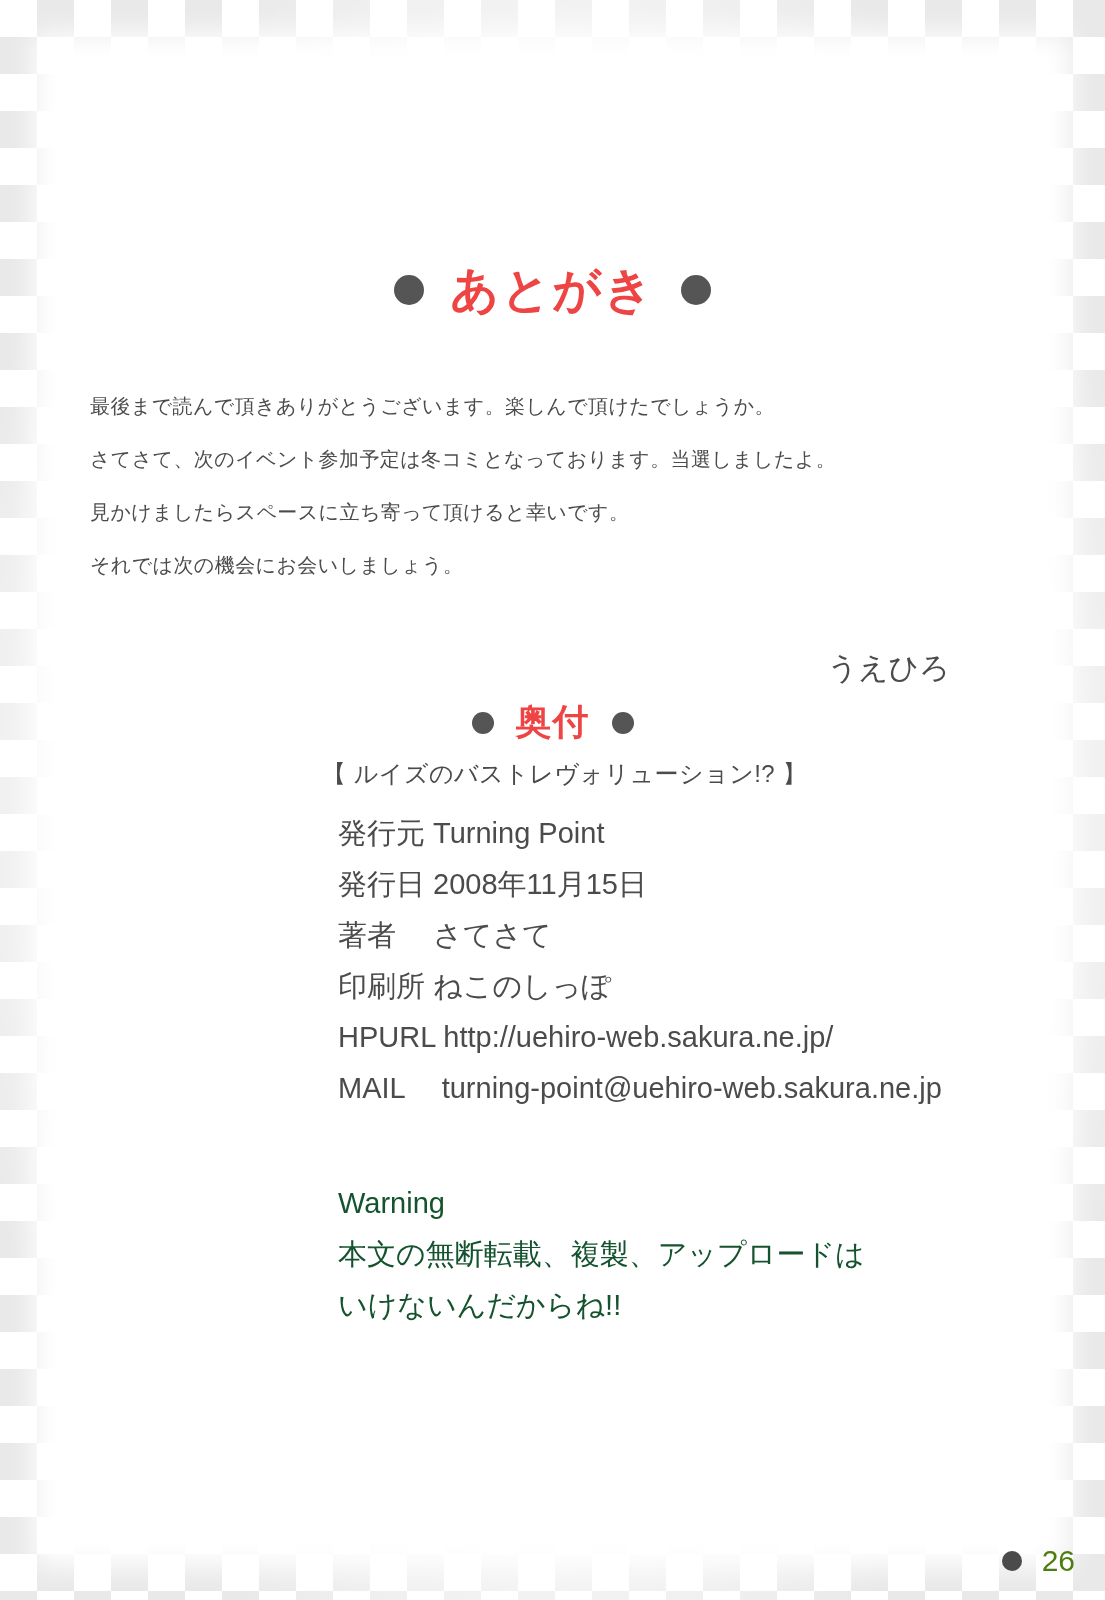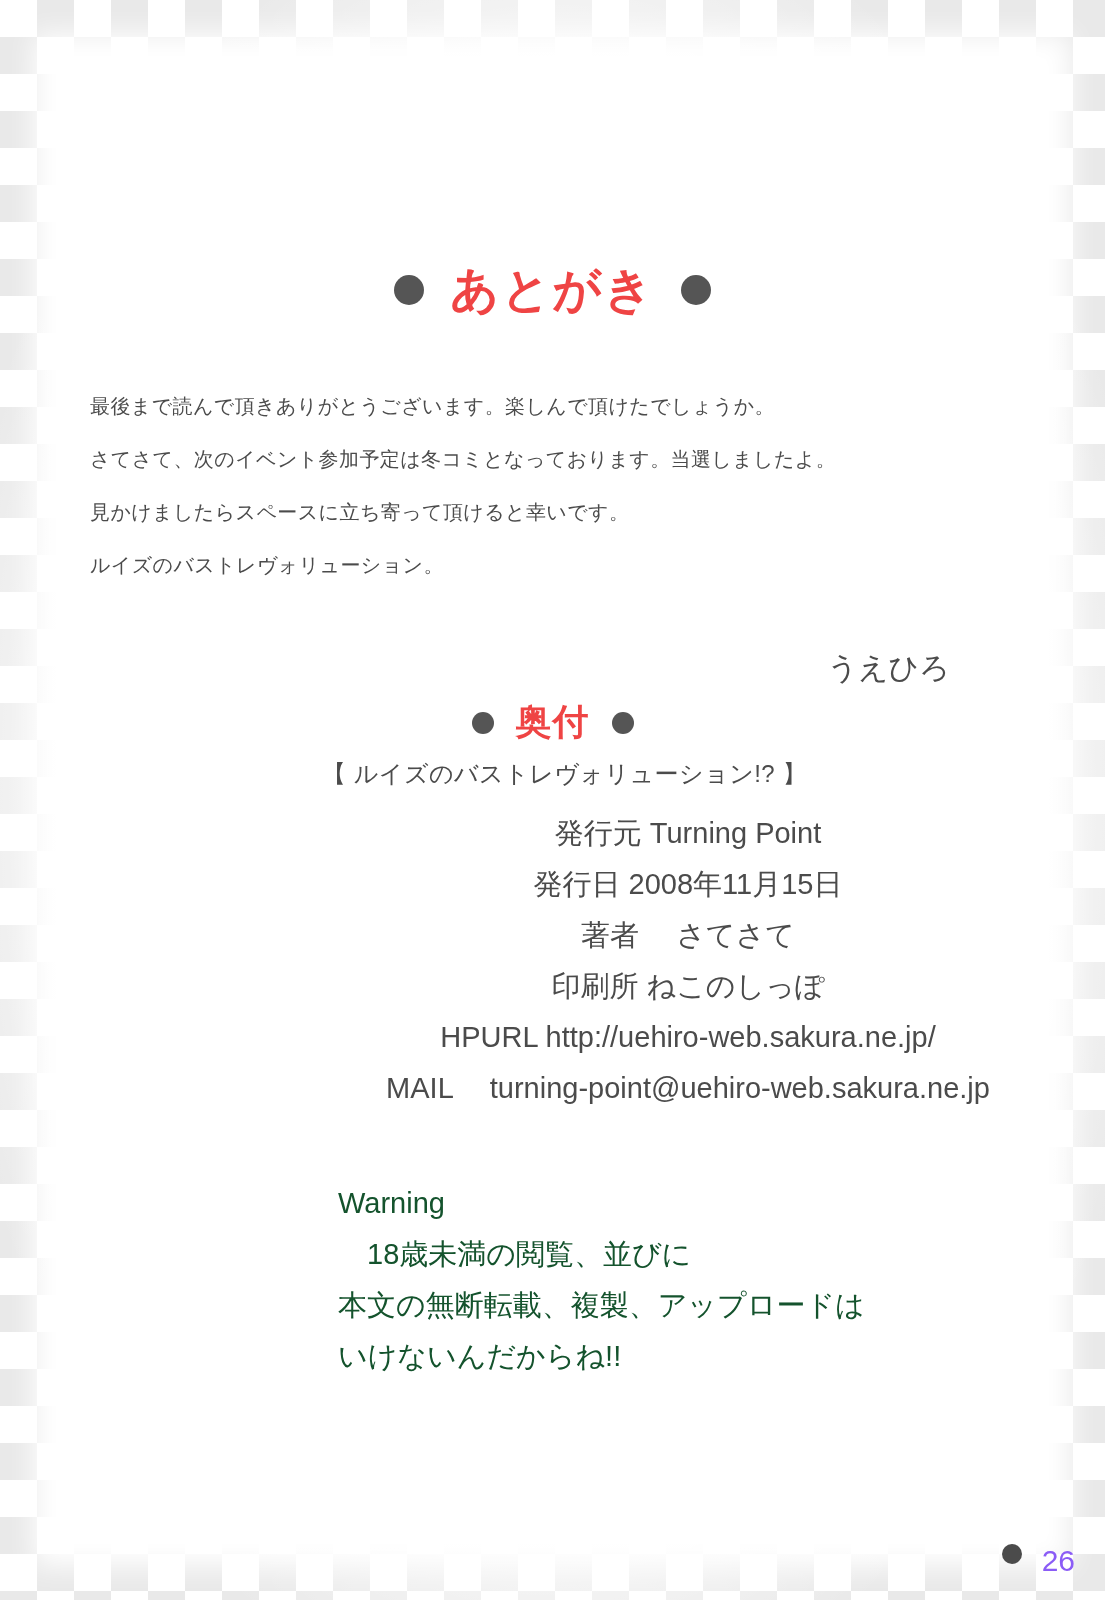--- a/index.html
+++ b/index.html
@@ -121,44 +121,44 @@
     margin-left: 12px;
   }
   .colophon {
     position: absolute;
     left: 338px;
     top: 808px;
     width: 700px;
     font-size: 29px;
     line-height: 51px;
     color: #4b4b4b;
-    text-align: center;
   }
   .colophon .row { white-space: nowrap; }
 
   .warning {
     position: absolute;
     left: 338px;
     top: 1178px;
     width: 700px;
     font-size: 29px;
     line-height: 51px;
     color: #14532d;
   }
   .warning .row { white-space: nowrap; }
 
   
   .page-number {
     position: absolute;
     right: 30px;
     bottom: 22px;
     display: flex;
+    align-items: center;
     gap: 20px;
     font-size: 30px;
-    color: #8b5cf6;
+    color: #4d7c0f;
   }
   .page-number .dot {
     width: 20px;
     height: 20px;
     border-radius: 50%;
     background: #4b4b4b;
     display: inline-block;
   }
 </style>
 </head>
@@ -174,21 +174,21 @@
   <div class="section-title" id="atogaki-title">
     <span class="dot"></span>
     <span>あとがき</span>
     <span class="dot"></span>
   </div>
 
   <div class="afterword">
     <div class="line">最後まで読んで頂きありがとうございます。楽しんで頂けたでしょうか。</div>
     <div class="line">さてさて、次のイベント参加予定は冬コミとなっております。当選しましたよ。</div>
     <div class="line">見かけましたらスペースに立ち寄って頂けると幸いです。</div>
-    <div class="line">ルイズのバストレヴォリューション。</div>
+    <div class="line">それでは次の機会にお会いしましょう。</div>
   </div>
 
   <div class="signature">うえひろ</div>
 
   <div class="section-title" id="okuzuke-title">
     <span class="dot"></span>
     <span>奥付</span>
     <span class="dot"></span>
   </div>
 
@@ -198,21 +198,20 @@
     <div class="row">発行元 Turning Point</div>
     <div class="row">発行日 2008年11月15日</div>
     <div class="row">著者　 さてさて</div>
     <div class="row">印刷所 ねこのしっぽ</div>
     <div class="row">HPURL http://uehiro-web.sakura.ne.jp/</div>
     <div class="row">MAIL　 turning-point@uehiro-web.sakura.ne.jp</div>
   </div>
 
   <div class="warning">
     <div class="row">Warning</div>
-    <div class="row">　18歳未満の閲覧、並びに</div>
     <div class="row">本文の無断転載、複製、アップロードは</div>
     <div class="row">いけないんだからね!!</div>
   </div>
 
   <div class="page-number">
     <span class="dot"></span>
     <span>26</span>
   </div>
 
 </div>

